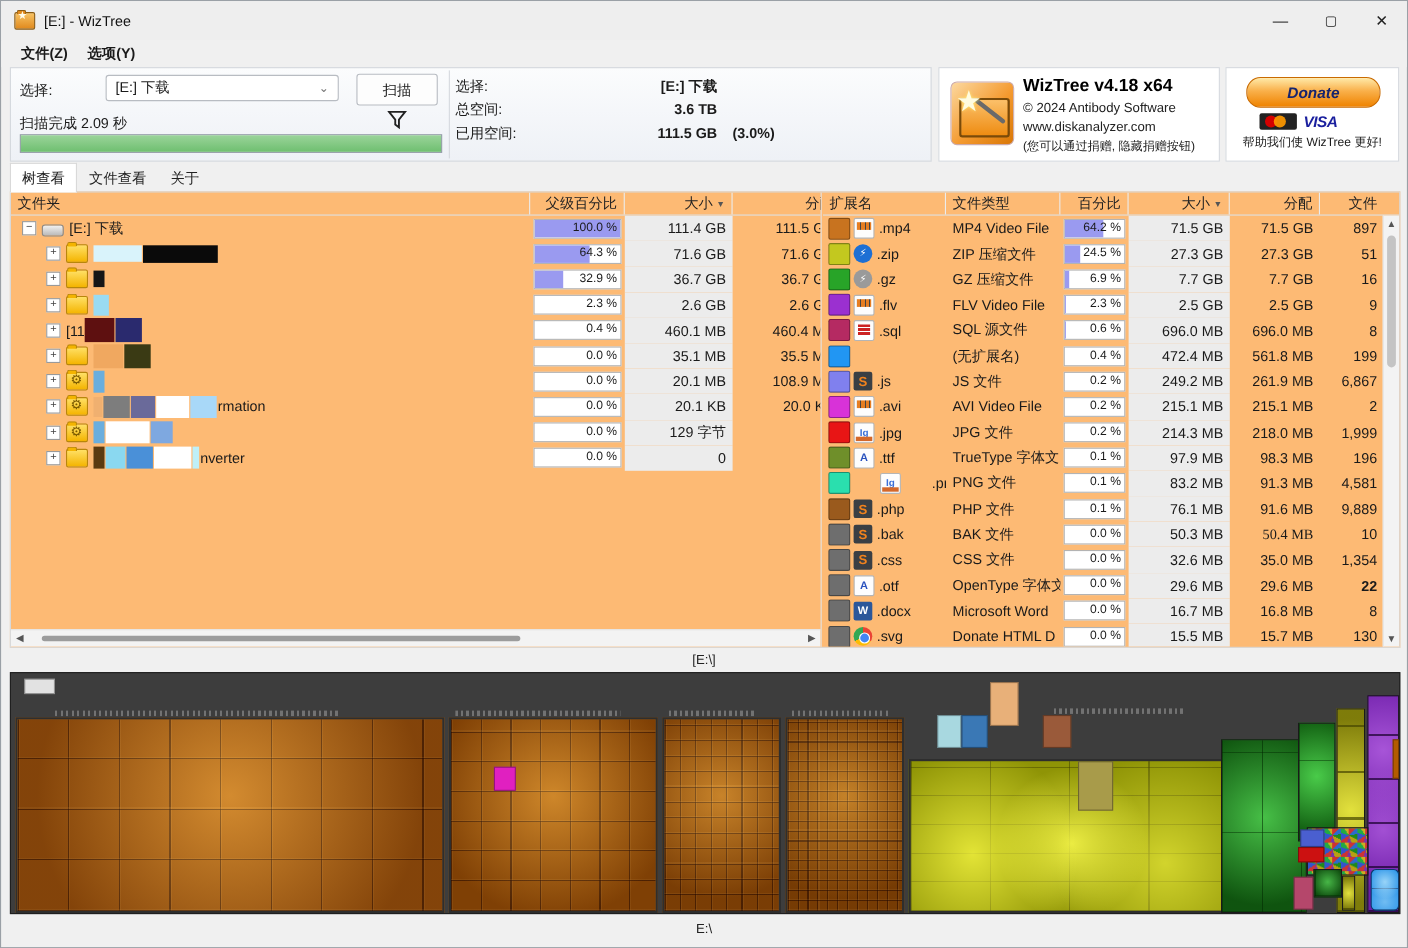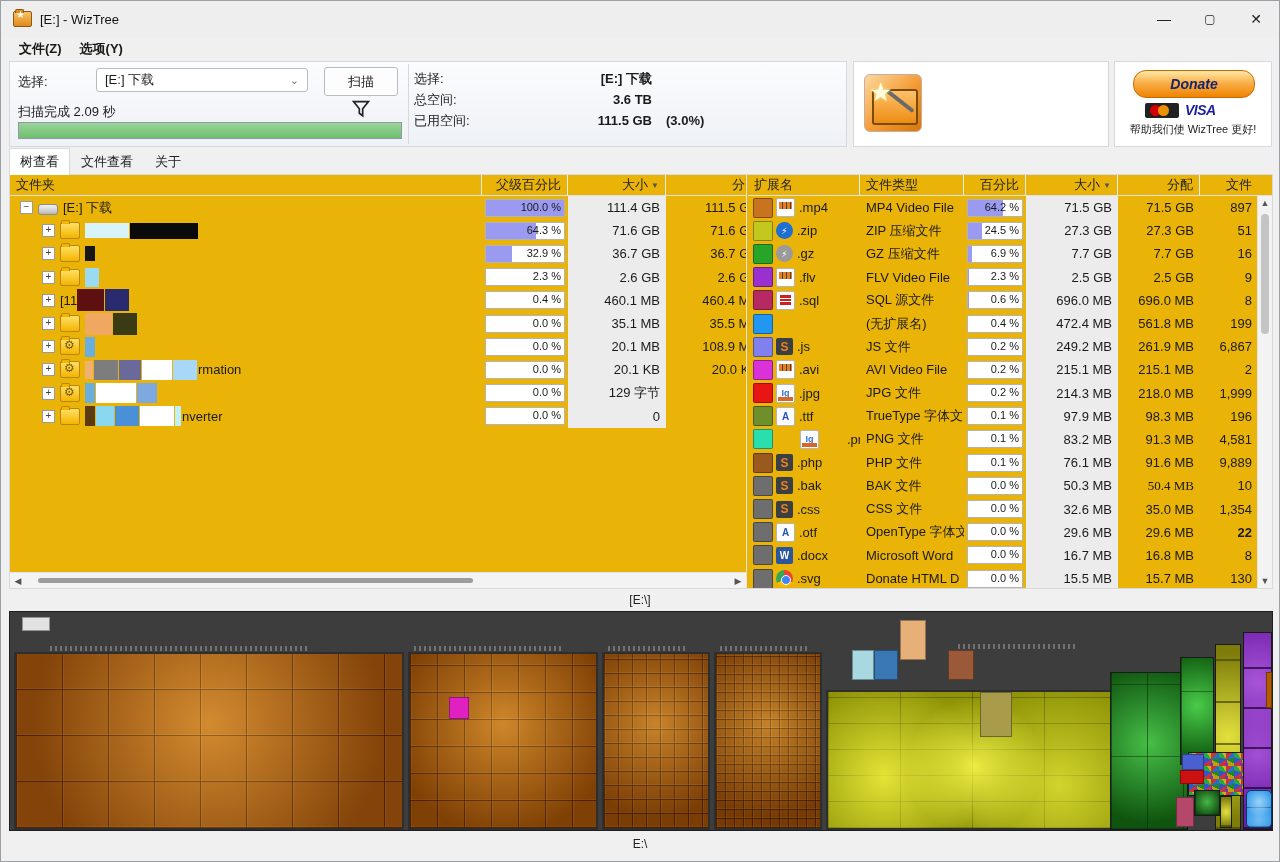--- a/index.html
+++ b/index.html
@@ -60,21 +60,21 @@
   .mc:after{left:13px;background:#ff9900;opacity:.92;}
   .visa{font-size:14px;font-weight:bold;font-style:italic;color:#1a1f9e;letter-spacing:-.5px;}
   .donate-caption{position:absolute;left:0;right:0;top:60px;text-align:center;font-size:11px;}
 
   
   .tabstrip{position:absolute;left:0;top:150px;right:0;height:24px;display:flex;align-items:flex-end;padding-left:8px;}
   .tab{font-size:13px;padding:4px 10px;border:1px solid transparent;border-bottom:none;color:#222;}
   .tab.active{background:#fff;border-color:#d9d9d9;position:relative;z-index:2;}
 
   
-  .content{position:absolute;left:8px;top:173px;width:1264px;height:415px;background:#eab308;border:1px solid #d9d9d9;box-sizing:border-box;}
+  .content{position:absolute;left:8px;top:173px;width:1264px;height:415px;background:#fdba74;border:1px solid #d9d9d9;box-sizing:border-box;}
   .left-panel{position:absolute;left:0;top:0;width:736px;height:100%;border-right:1px solid #e3e3e3;overflow:hidden;}
   .right-panel{position:absolute;left:738px;top:0;right:0;height:100%;overflow:hidden;}
 
   .hdr-row{display:flex;height:20px;border-bottom:1px solid #e0e0e0;font-size:13px;color:#222;align-items:center;}
   .hdr-cell{box-sizing:border-box;padding:0 6px;border-right:1px solid #ececec;height:100%;display:flex;align-items:center;}
   .hdr-right{justify-content:flex-end;}
   .sort-arrow{font-size:8px;color:#555;margin-left:3px;}
 
   .rows{position:absolute;left:0;top:21px;bottom:16px;right:0;overflow:hidden;}
   .trow{display:flex;height:23.2px;align-items:center;font-size:13px;}
@@ -183,20 +183,26 @@
             <div class="info-extra">(3.0%)</div>
           </div>
         </div>
     </div>
 
     <div class="tb-box box-about">
       <div class="about-logo">
         <div class="folder"></div>
           <div class="wand"></div>
           <div class="star">★</div>
+      </div>
+      <div class="about-text">
+        <div class="about-title">WizTree v4.18 x64</div>
+        <div class="about-line">© 2024 Antibody Software</div>
+        <div class="about-line">www.diskanalyzer.com</div>
+        <div class="about-note">(您可以通过捐赠, 隐藏捐赠按钮)</div>
       </div>
     </div>
 
     <div class="tb-box box-donate">
       <div class="donate-btn">Donate</div>
       <div class="cards">
         <div class="mc"></div>
         <div class="visa">VISA</div>
       </div>
       <div class="donate-caption">帮助我们使 WizTree 更好!</div>

